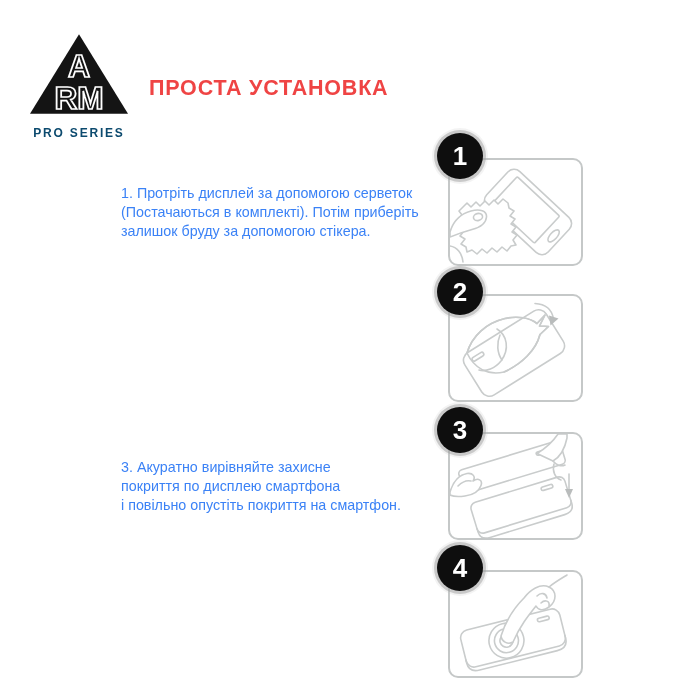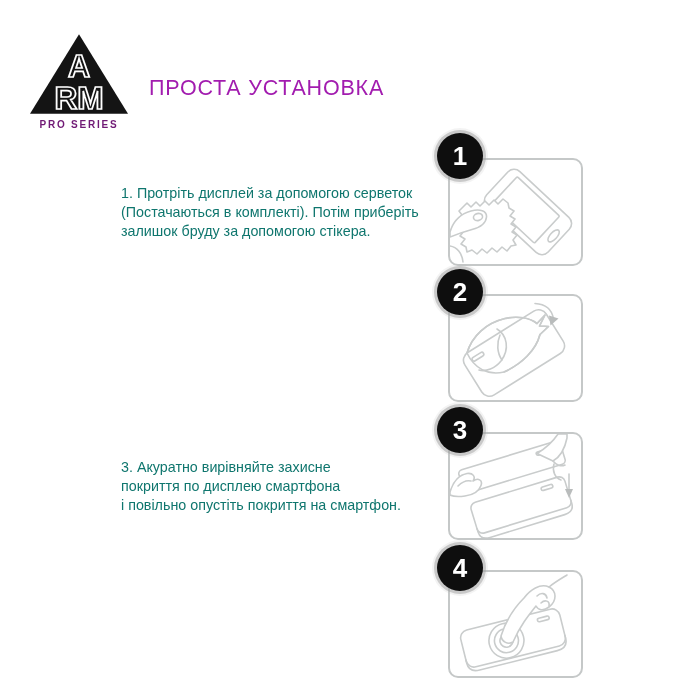--- a/index.html
+++ b/index.html
@@ -5,36 +5,36 @@
   html,body { margin:0; padding:0; background:#ffffff; }
   #page {
     position:relative; width:700px; height:700px; background:#ffffff;
     font-family:"Liberation Sans","DejaVu Sans",sans-serif; overflow:hidden;
   }
 
   
   .logo { position:absolute; left:28px; top:34px; width:102px; text-align:center; }
   .logo svg { display:block; margin:0 auto; }
   .logo-tagline {
-    margin-top:5px; font-size:10px; font-weight:bold; letter-spacing:1.8px;
-    color:#701a75; white-space:nowrap;
+    margin-top:12px; font-size:12px; font-weight:bold; letter-spacing:1.8px;
+    color:#0c4a6e; white-space:nowrap;
   }
 
   
   .page-title {
     position:absolute; left:149px; top:76px;
-    font-size:21.5px; font-weight:normal; letter-spacing:0.8px; color:#a21caf;
+    font-size:21.5px; font-weight:bold; letter-spacing:0.8px; color:#ef4444;
     white-space:nowrap;
   }
 
   
   .step-text {
     position:absolute; left:121px; width:322px; height:108px;
     display:flex; align-items:center;
-    font-size:14.3px; line-height:19px; color:#0f766e;
+    font-size:14.3px; line-height:19px; color:#3b82f6;
     white-space:pre-line;
   }
   .frame {
     position:absolute; left:448px; width:135px; height:108px;
     border:2px solid #c5c8c8; border-radius:10px; box-sizing:border-box;
     background:#ffffff;
   }
   .badge {
     position:absolute; left:-13px; top:-27px; width:46px; height:46px;
     border-radius:50%; background:#0e0e0e; color:#ffffff;

